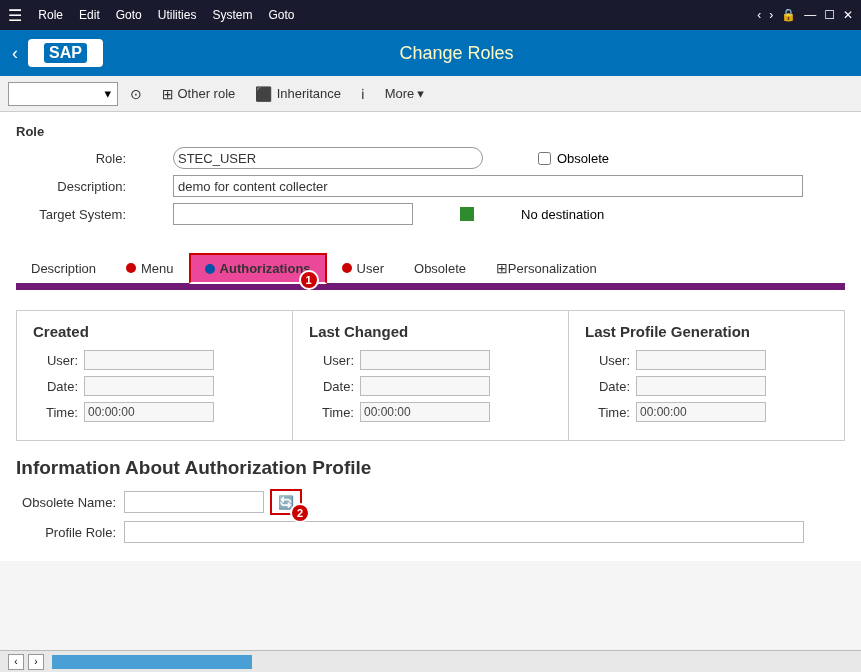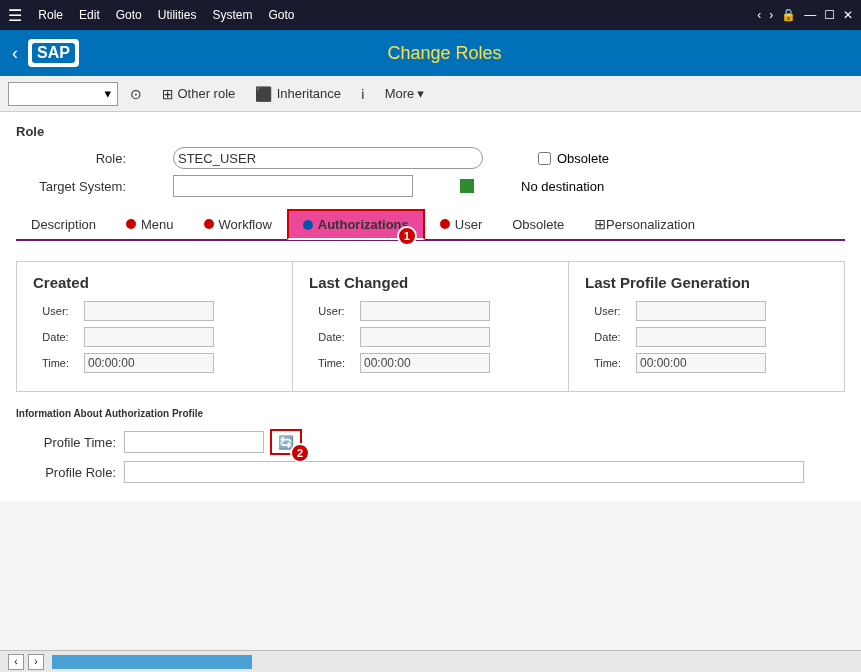--- a/index.html
+++ b/index.html
@@ -30,38 +30,38 @@
     }
     .header-bar .back-btn {
       color: white;
       font-size: 18px;
       cursor: pointer;
       margin-right: 10px;
     }
     .sap-logo {
       background: white;
       border-radius: 4px;
-      padding: 4px 4px;
+      padding: 4px 16px;
       margin-right: auto;
       font-weight: bold;
       font-size: 18px;
       color: #0070b8;
       display: flex;
       align-items: center;
     }
     .sap-logo .logo-text {
       background: #0070b8;
       color: white;
       border-radius: 3px;
       padding: 1px 5px;
       font-size: 16px;
       font-weight: bold;
     }
     .header-title {
-      color: #fde047;
+      color: #fef9c3;
       font-size: 18px;
       font-weight: normal;
       flex: 1;
       text-align: center;
       margin-left: 21px;
     }
     .header-right { width: 60px; }
 
     
     .toolbar {
@@ -152,22 +152,22 @@
       height: 14px;
       background: #2e8b2e;
       display: inline-block;
       margin: 0 8px;
     }
 
     
     .tabs-bar {
       display: flex;
       align-items: center;
-      border-bottom: 2px solid #701a75;
-      margin-top: 12px;
+      border-bottom: 7px solid #701a75;
+      margin-top: 28px;
       padding: 0 0;
       gap: 0;
     }
     .tab {
       display: flex;
       align-items: center;
       padding: 6px 14px;
       cursor: pointer;
       font-size: 13px;
       color: #333;
@@ -226,43 +226,43 @@
       font-size: 15px;
       margin-bottom: 10px;
       color: #333;
     }
     .info-row {
       display: flex;
       align-items: center;
       margin-bottom: 6px;
     }
     .info-label {
-      text-align: center;
+      text-align: right;
       min-width: 45px;
       margin-right: 6px;
-      font-size: 11px;
+      font-size: 13px;
       color: #333;
     }
     .info-input {
       border: 1px solid #bbb;
       height: 20px;
       width: 130px;
       font-size: 12px;
       padding: 1px 3px;
       background: #f7f7f7;
       color: #444;
     }
 
     
     .auth-section {
       margin-top: 16px;
       padding: 0 0;
     }
     .auth-section-title {
-      font-size: 10px;
+      font-size: 19px;
       font-weight: bold;
       color: #333;
       margin-bottom: 10px;
     }
     .profile-row {
       display: flex;
       align-items: center;
       margin-bottom: 6px;
     }
     .profile-label {
@@ -415,40 +415,40 @@
 
   <div class="form-row">
     <span class="form-label">Role:</span>
     <input class="form-input role-input" type="text" value="STEC_USER" style="">
     <div class="obsolete-row">
       <input type="checkbox" style="">
       <span>Obsolete</span>
     </div>
   </div>
 
+  <div class="form-row">
+    <span class="form-label">Description:</span>
+    <input class="form-input description-input" type="text" value="demo for content collecter" style="">
+  </div>
 
   <div class="form-row">
     <span class="form-label">Target System:</span>
     <input class="form-input target-input" type="text" style="">
     <span class="status-dot"></span>
     <span>No destination</span>
   </div>
 
   <div class="tabs-bar">
     <div class="tab">
       <span>Description</span>
     </div>
     <div class="tab">
       <span class="dot dot-red"></span>
       <span>Menu</span>
     </div>
-    <div class="tab">
-      <span class="dot dot-red"></span>
-      <span>Workflow</span>
-    </div>
     <div class="tab active" style="position:relative;">
       <span class="dot dot-blue"></span>
       <span>Authorizations</span>
       <div class="badge-circle">1</div>
     </div>
     <div class="tab">
       <span class="dot dot-red"></span>
       <span>User</span>
     </div>
     <div class="tab">
@@ -507,21 +507,21 @@
       <div class="info-row">
         <span class="info-label">Time:</span>
         <input class="info-input" type="text" value="00:00:00" style="">
       </div>
     </div>
   </div>
 
   <div class="auth-section">
     <div class="auth-section-title">Information About Authorization Profile</div>
     <div class="profile-row">
-      <span class="profile-label">Profile Time:</span>
+      <span class="profile-label">Obsolete Name:</span>
       <input class="profile-input-short" type="text" style="">
       <div class="profile-btn" style="position:relative;">
         <span>🔄</span>
         <div class="badge-2">2</div>
       </div>
     </div>
     <div class="profile-row">
       <span class="profile-label">Profile Role:</span>
       <input class="profile-input-long" type="text" style="">
     </div>

